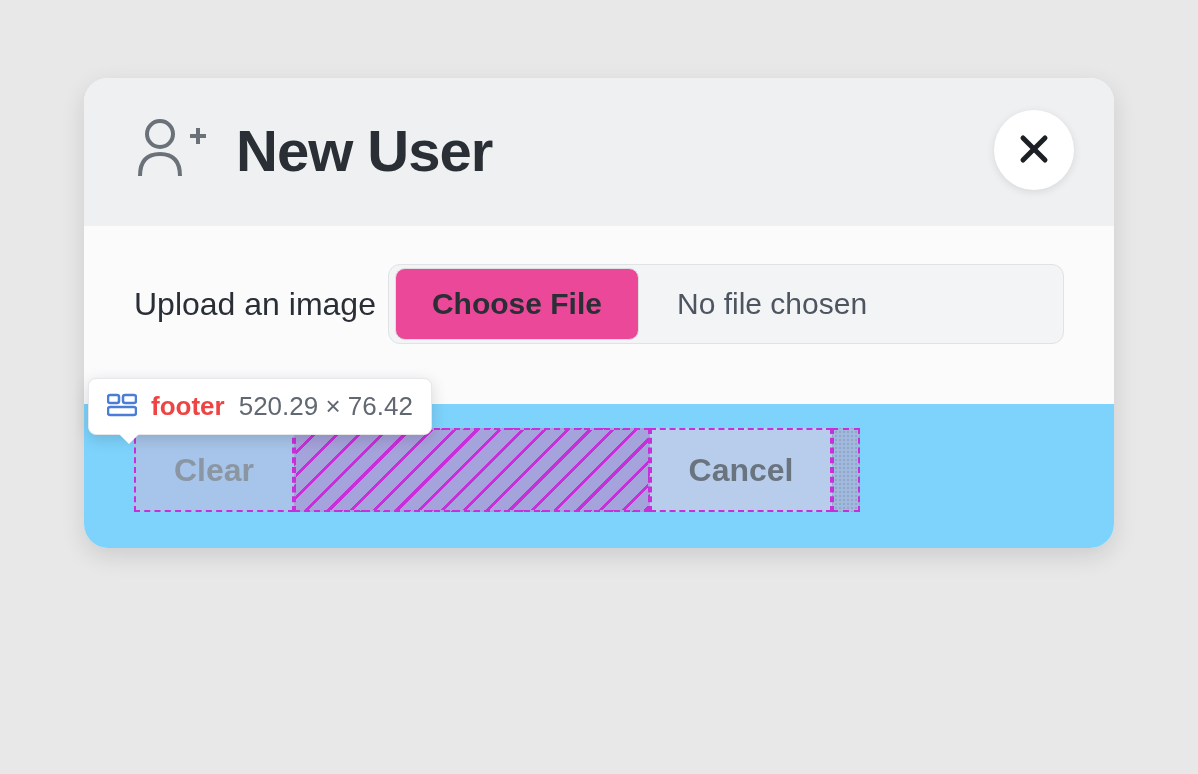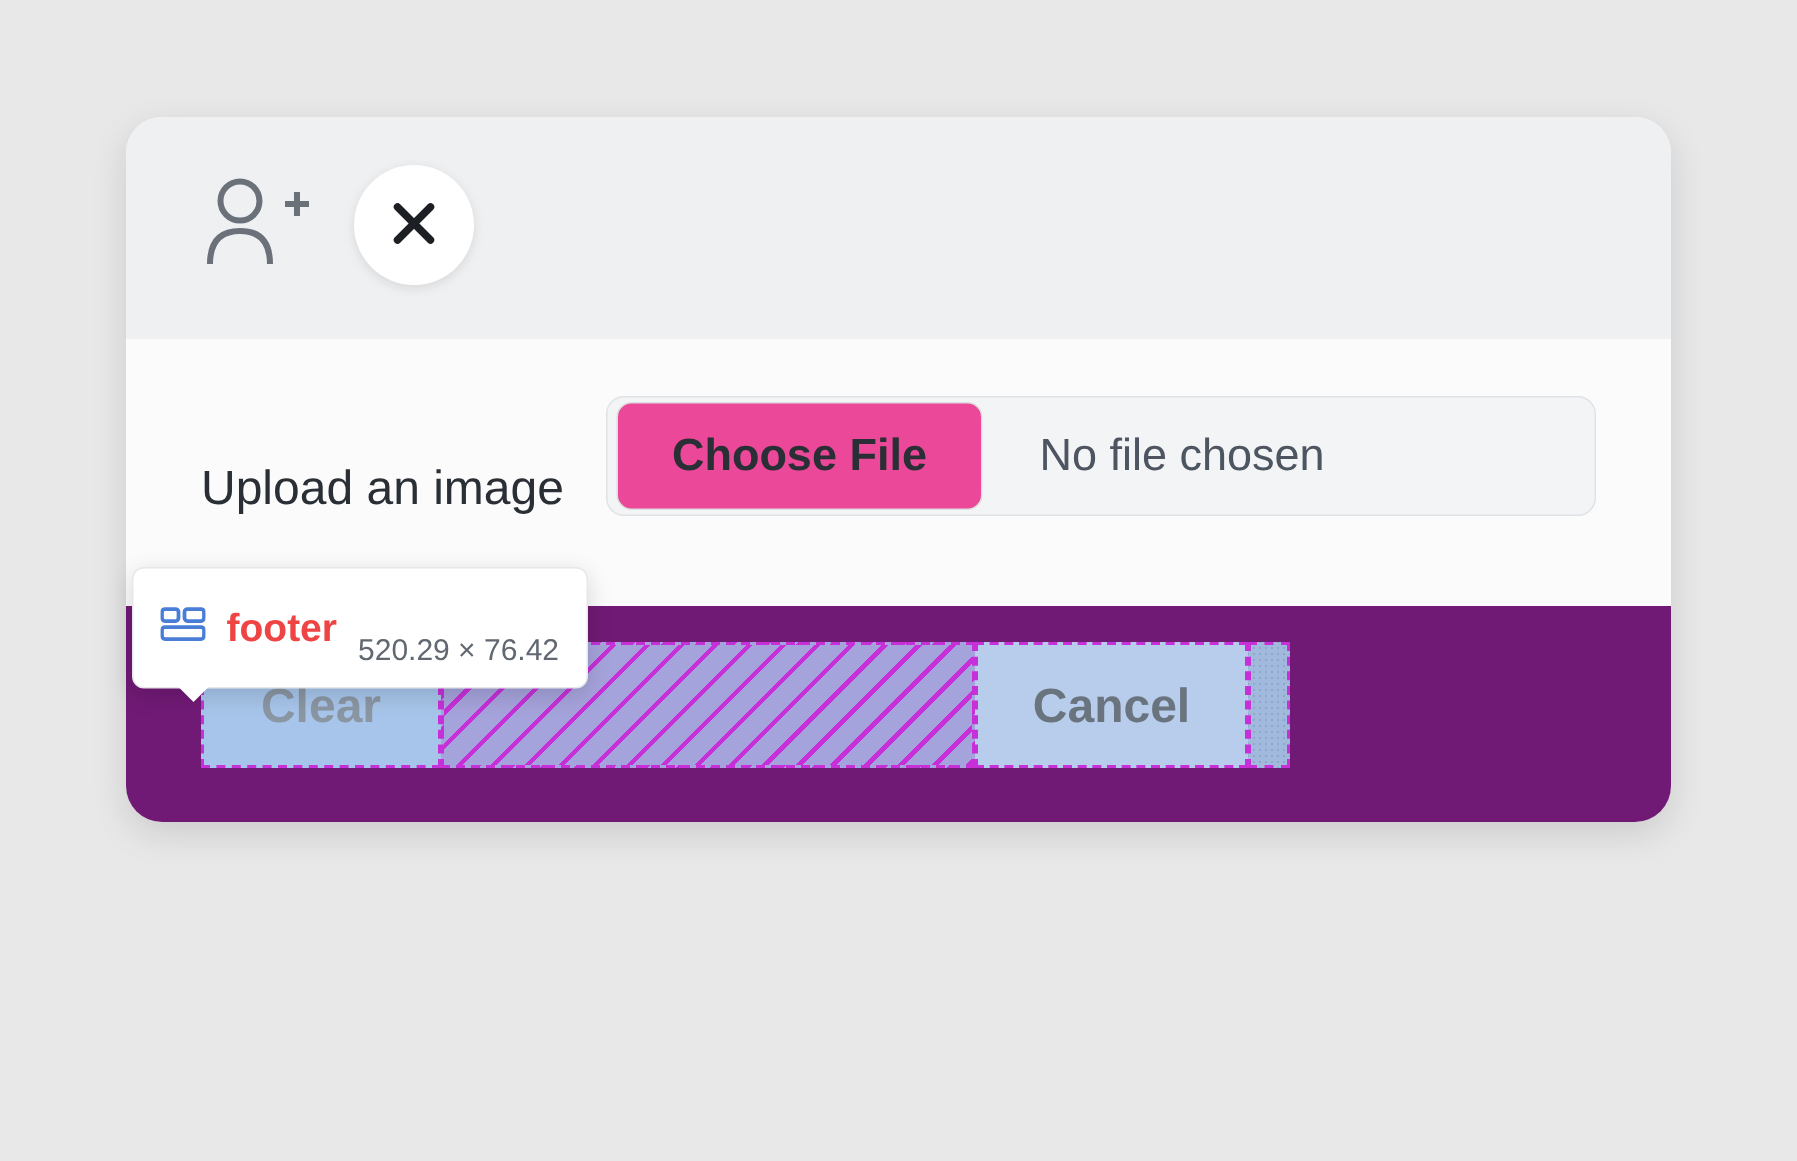--- a/index.html
+++ b/index.html
@@ -63,22 +63,22 @@
     }
     
     .close-button svg {
       color: #1c1f23;
     }
     
     .dialog-body {
       padding: 38px 50px 60px 50px;
       background: #fbfbfc;
       display: flex;
-      align-items: flex-end;
-      gap: 28px;
+      align-items: center;
+      gap: 12px;
     }
     
     .upload-label {
       font-size: 32px;
       color: #2a2f36;
       font-weight: 400;
     }
     
     .file-input-wrapper {
       flex: 1;
@@ -103,21 +103,21 @@
       cursor: pointer;
     }
     
     .file-status {
       font-size: 30px;
       color: #4d5561;
       padding-left: 32px;
     }
     
     .dialog-footer {
-      background: #701a75;
+      background: #7dd3fc;
       padding: 24px 50px 36px 50px;
       display: flex;
       gap: 0;
       border-radius: 0 0 24px 24px;
       position: relative;
     }
     
     .footer-inner {
       display: flex;
       width: 100%;
@@ -203,40 +203,40 @@
       color: #4a7ed6;
     }
     
     .tooltip-name {
       font-size: 26px;
       font-weight: 700;
       color: #ef4444;
     }
     
     .tooltip-dims {
-      font-size: 20px;
+      font-size: 26px;
       color: #616871;
       font-weight: 400;
-      margin-top: 32px;
     }
   </style>
 </head>
 <body>
 
 <div class="dialog">
 
   <div class="dialog-header">
     <span class="user-icon">
       <svg width="74" height="64" viewBox="0 0 74 64" fill="none" stroke="currentColor" stroke-width="4">
         <circle cx="26" cy="18" r="13"></circle>
         <path d="M6 60 C6 44, 14 38, 26 38 C38 38, 46 44, 46 60"></path>
         <line x1="56" y1="20" x2="72" y2="20"></line>
         <line x1="64" y1="12" x2="64" y2="28"></line>
       </svg>
     </span>
+    <h1 class="dialog-title">New User</h1>
     <button class="close-button">
       <span>
         <svg width="36" height="36" viewBox="0 0 36 36" fill="none" stroke="currentColor" stroke-width="5" stroke-linecap="round">
           <line x1="7" y1="7" x2="29" y2="29"></line>
           <line x1="29" y1="7" x2="7" y2="29"></line>
         </svg>
       </span>
     </button>
   </div>
 

